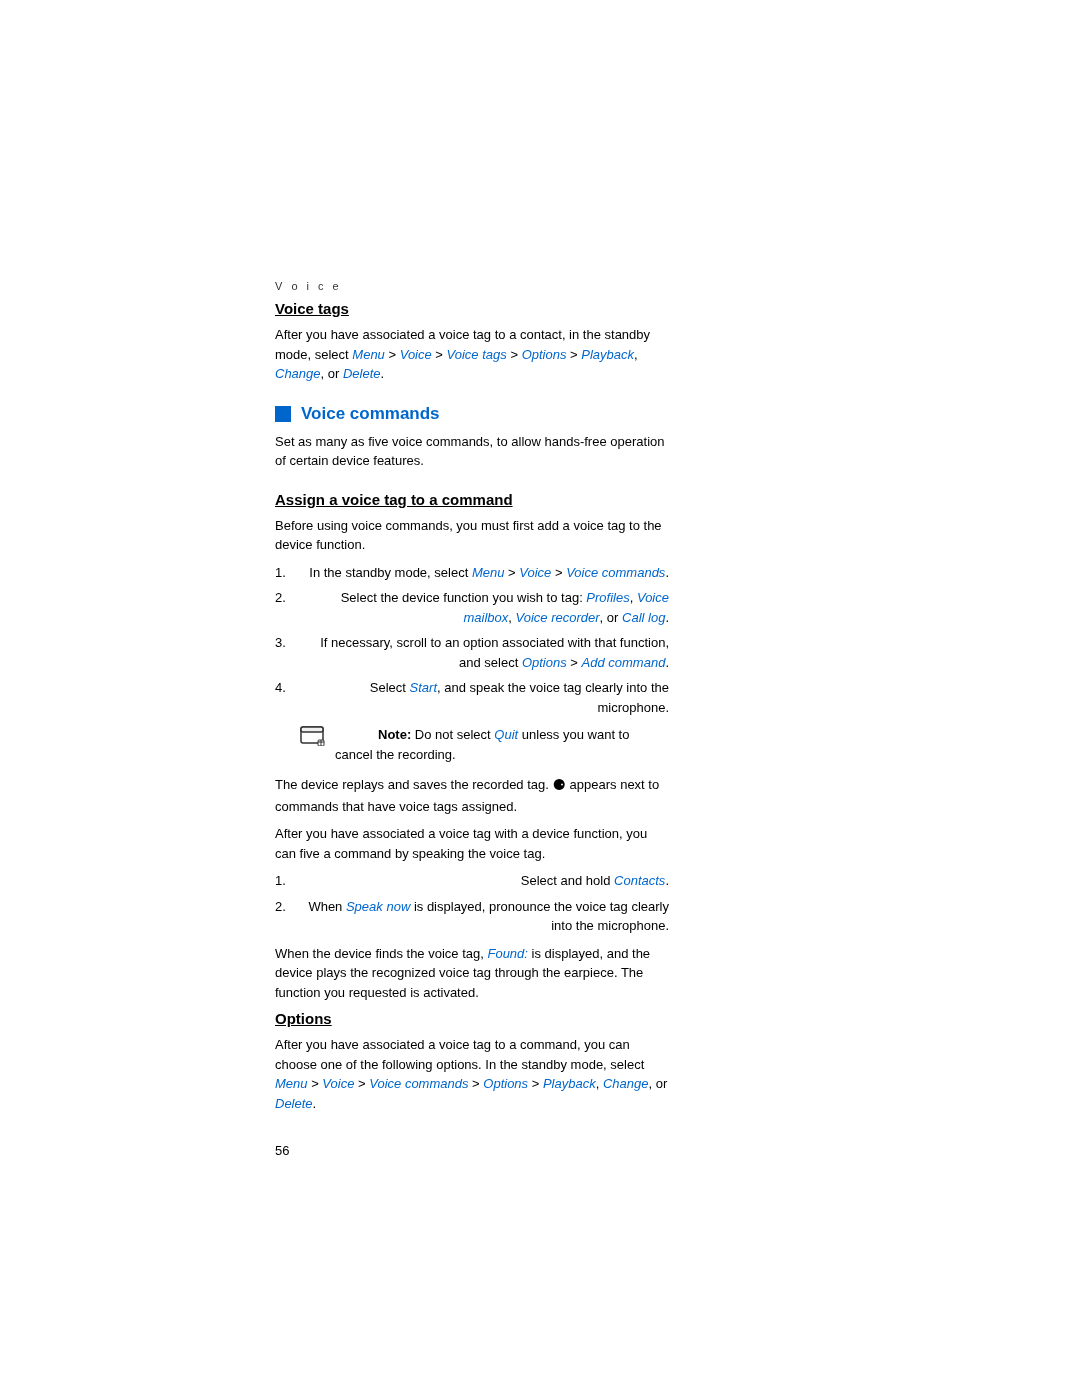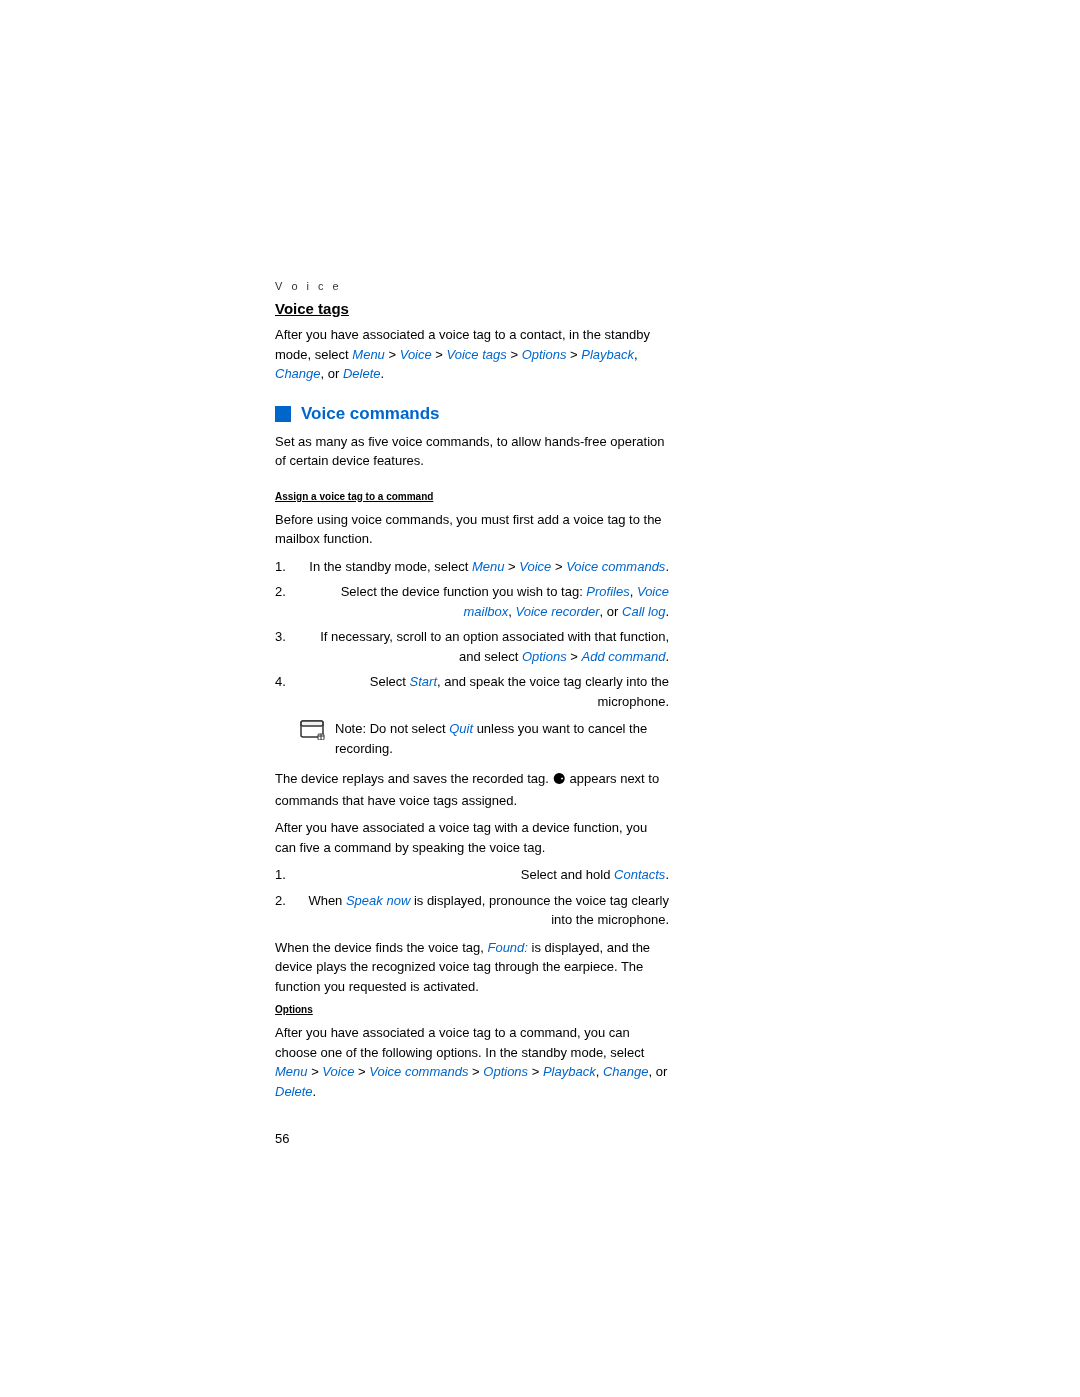--- a/index.html
+++ b/index.html
@@ -68,21 +68,21 @@
     }
 
     .voice-commands-desc {
       font-size: 13px;
       line-height: 1.5;
       margin-bottom: 20px;
       color: #000000;
     }
 
     .section-title {
-      font-size: 10px;
+      font-size: 15px;
       font-weight: bold;
       text-decoration: underline;
       color: #000000;
       margin-bottom: 8px;
     }
 
     .section-desc {
       font-size: 13px;
       line-height: 1.5;
       margin-bottom: 8px;
@@ -134,21 +134,22 @@
       height: 20px;
     }
 
     .note-text {
       font-size: 13px;
       line-height: 1.5;
       color: #000000;
     }
 
     .note-bold {
-      font-weight: normal;
+      font-weight: bold;
+      margin-left: 43px;
     }
 
     a, .link {
       color: #0066cc;
       font-style: italic;
       text-decoration: none;
     }
 
     .page-number {
       font-size: 13px;
@@ -172,21 +173,21 @@
     <span>After you have associated a voice tag to a contact, in the standby mode, select </span><a class="link">Menu</a><span> &gt; </span><a class="link">Voice</a><span> &gt; </span><a class="link">Voice tags</a><span> &gt; </span><a class="link">Options</a><span> &gt; </span><a class="link">Playback</a><span>, </span><a class="link">Change</a><span>, or </span><a class="link">Delete</a><span>.</span>
   </div>
 
   <div class="voice-commands-header">
     <div class="blue-square"></div>
     <div class="voice-commands-title">Voice commands</div>
   </div>
   <div class="voice-commands-desc">Set as many as five voice commands, to allow hands-free operation of certain device features.</div>
 
   <div class="section-title">Assign a voice tag to a command</div>
-  <div class="section-desc">Before using voice commands, you must first add a voice tag to the mailbox function.</div>
+  <div class="section-desc">Before using voice commands, you must first add a voice tag to the device function.</div>
 
   <ul class="numbered-list">
     <li>
       <span class="list-num">1.</span>
       <span class="list-content">
         In the standby mode, select <a class="link">Menu</a> &gt; <a class="link">Voice</a> &gt; <a class="link">Voice commands</a>.
       </span>
     </li>
     <li>
       <span class="list-num">2.</span>

